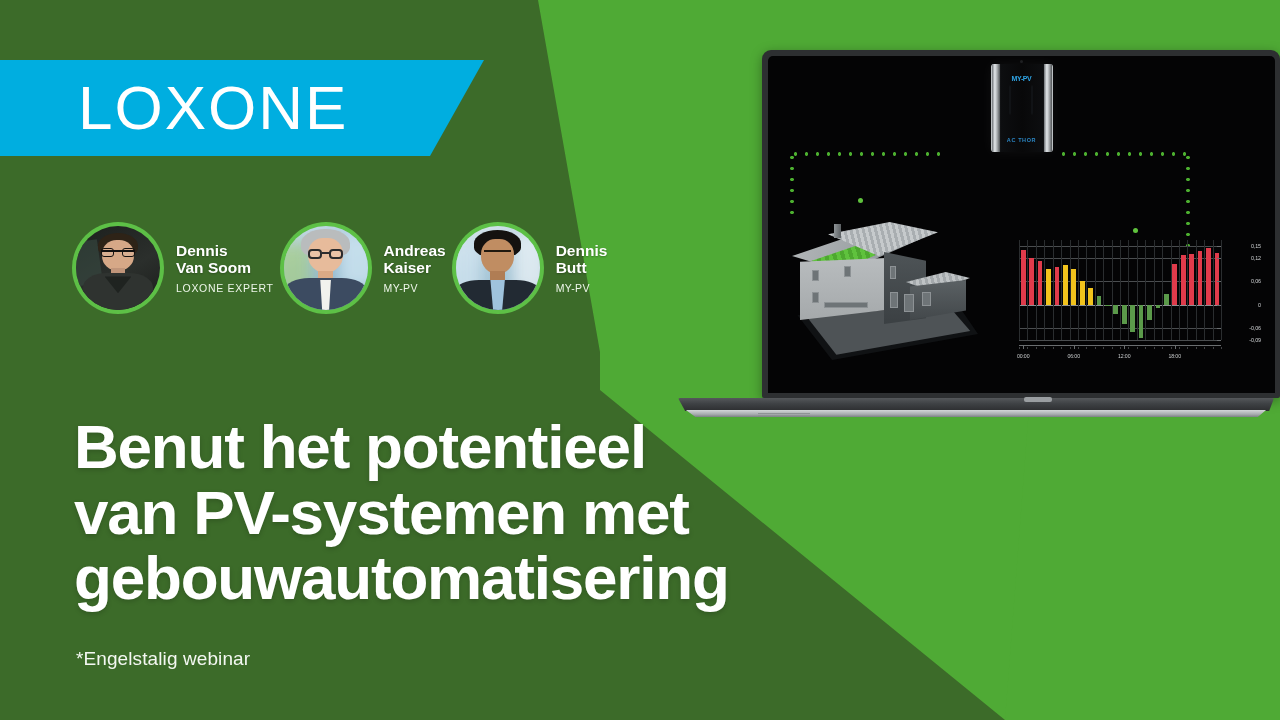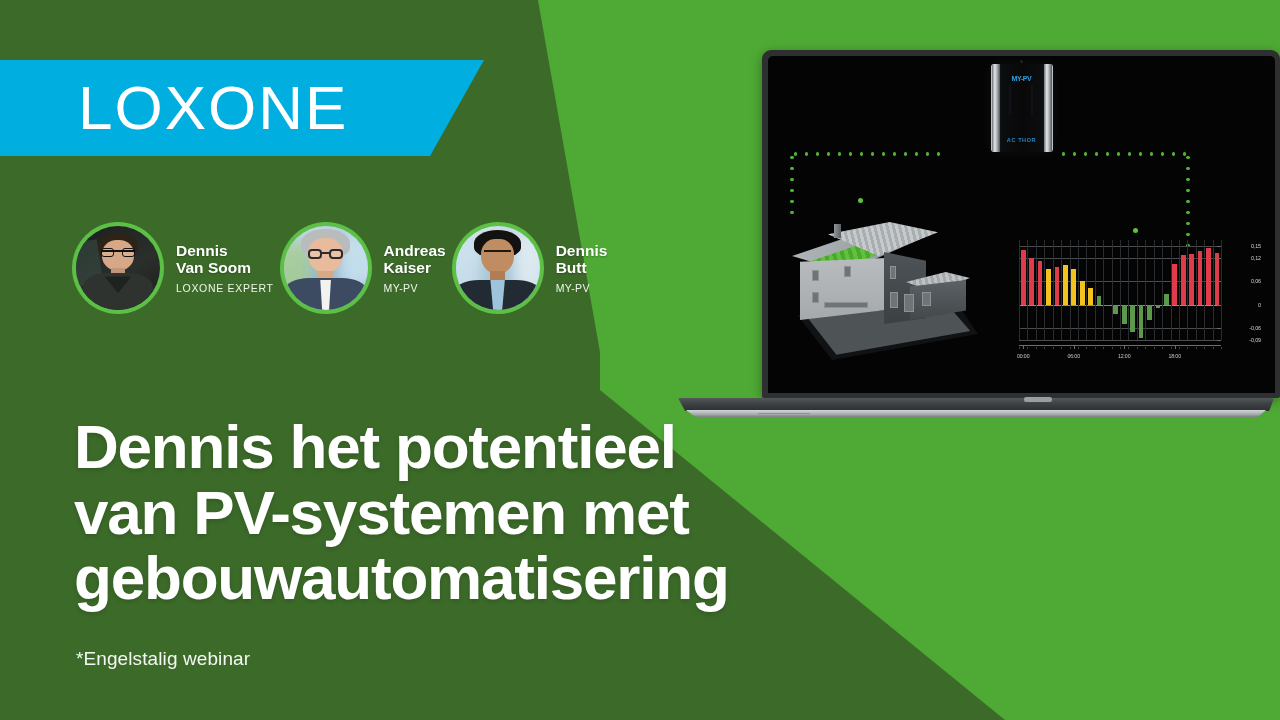--- a/index.html
+++ b/index.html
@@ -362,21 +362,21 @@
     </div>
     <div class="speaker-txt">
       <div class="sp-name">Dennis
 Butt</div>
       <div class="sp-role">MY-PV</div>
     </div>
   </div>
 
 </div>
 
-<div id="headline">Dennis het potentieel
+<div id="headline">Benut het potentieel
 van PV-systemen met
 gebouwautomatisering</div>
 <div id="subnote">*Engelstalig webinar</div>
 
 <div id="laptop">
 
   <div id="screen-outer">
     <div id="screen">
       <div id="webcam-dot"></div>
 

